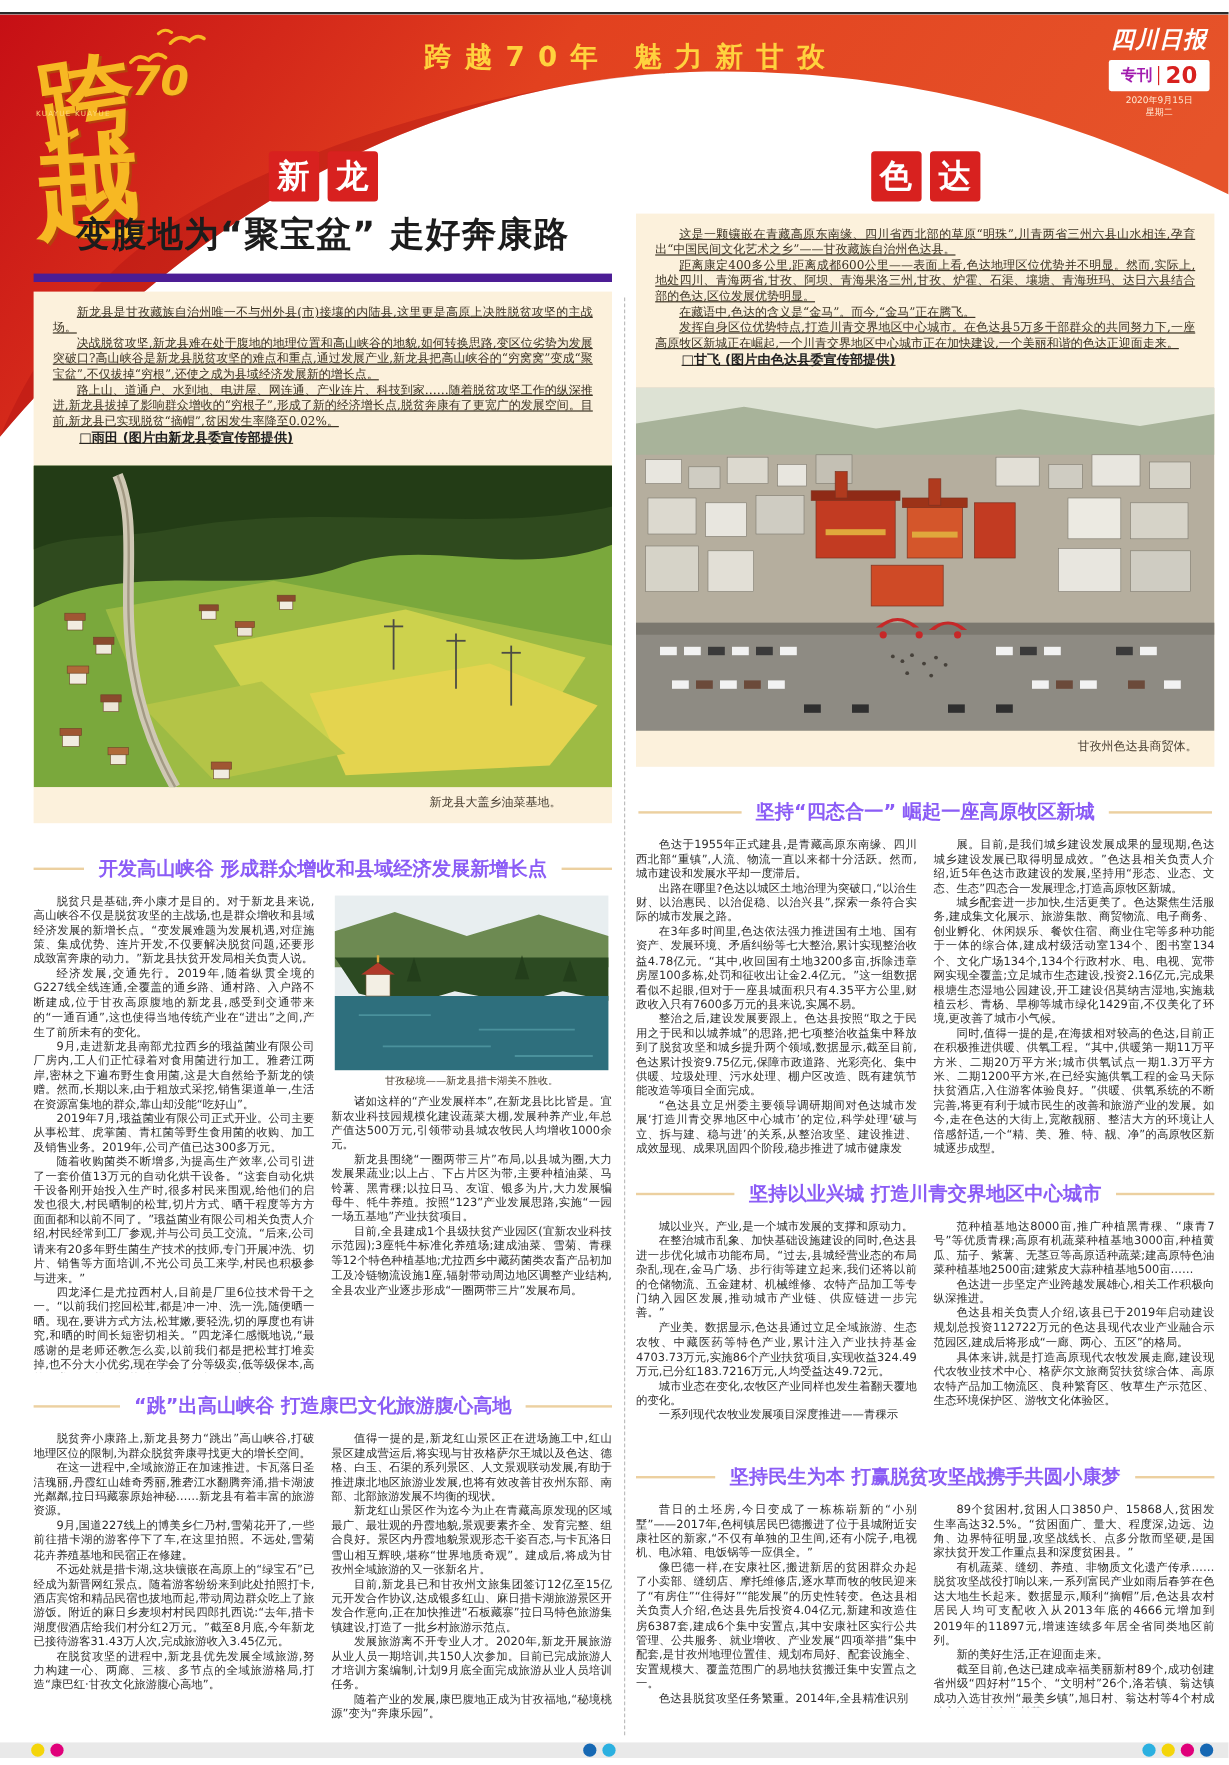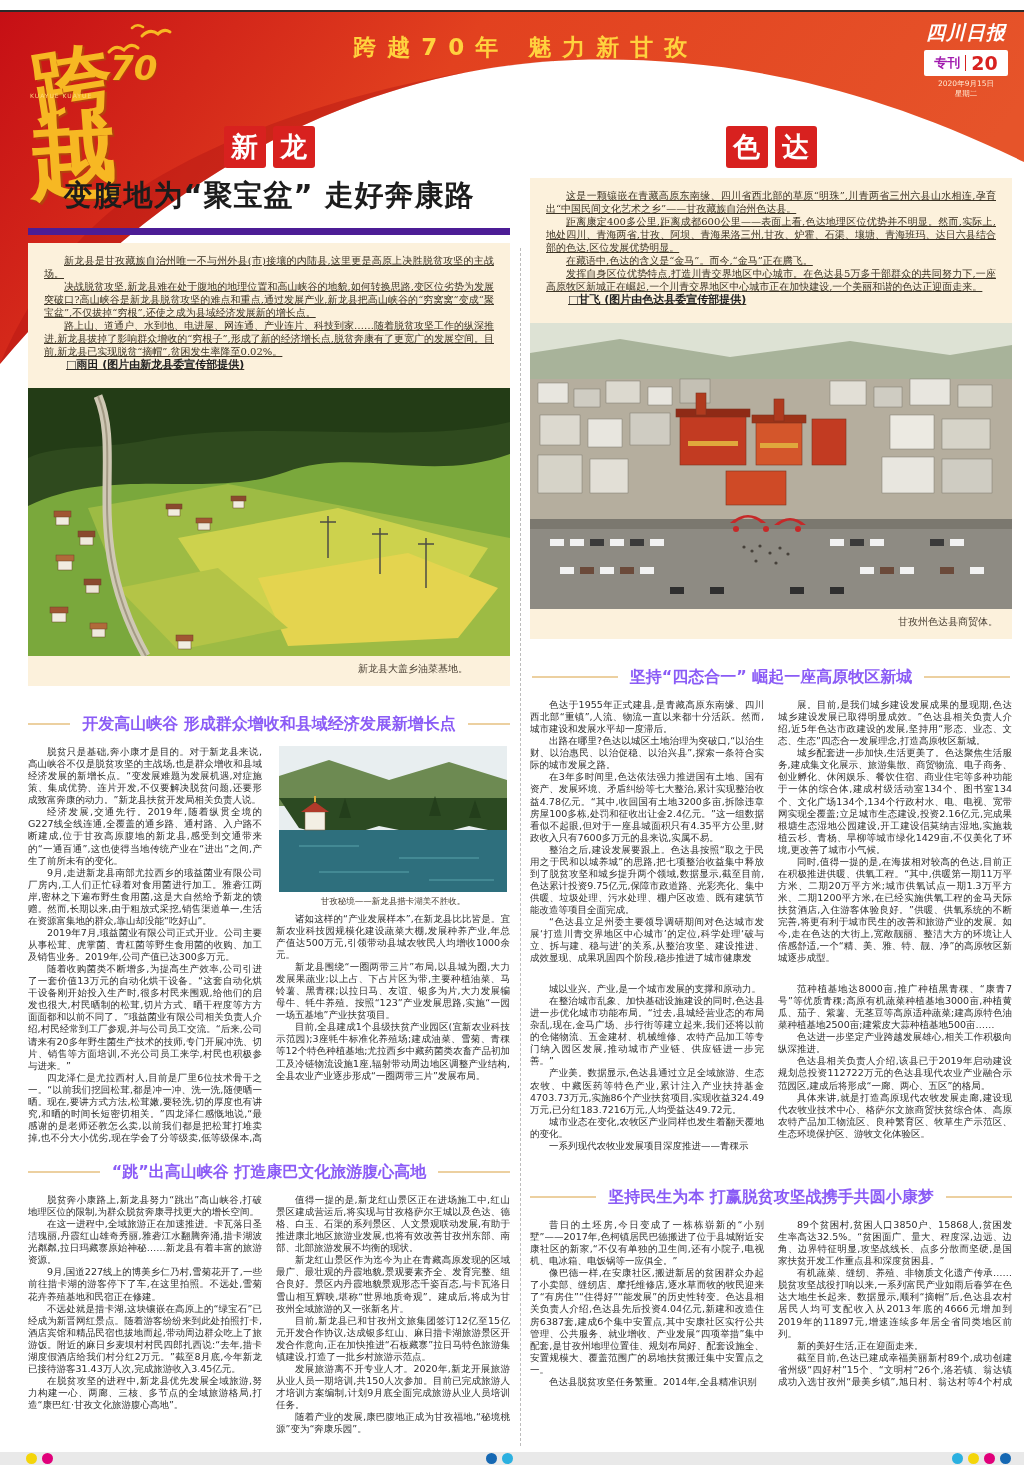--- a/index.html
+++ b/index.html
@@ -385,20 +385,25 @@
           </div>
         <div class="subcol">
             <p>展。目前,是我们城乡建设发展成果的显现期,色达城乡建设发展已取得明显成效。”色达县相关负责人介绍,近5年色达市政建设的发展,坚持用“形态、业态、文态、生态”四态合一发展理念,打造高原牧区新城。</p>
             <p>城乡配套进一步加快,生活更美了。色达聚焦生活服务,建成集文化展示、旅游集散、商贸物流、电子商务、创业孵化、休闲娱乐、餐饮住宿、商业住宅等多种功能于一体的综合体,建成村级活动室134个、图书室134个、文化广场134个,134个行政村水、电、电视、宽带网实现全覆盖;立足城市生态建设,投资2.16亿元,完成果根塘生态湿地公园建设,开工建设侣莫纳吉湿地,实施栽植云杉、青杨、旱柳等城市绿化1429亩,不仅美化了环境,更改善了城市小气候。</p>
             <p>同时,值得一提的是,在海拔相对较高的色达,目前正在积极推进供暖、供氧工程。“其中,供暖第一期11万平方米、二期20万平方米;城市供氧试点一期1.3万平方米、二期1200平方米,在已经实施供氧工程的金马天际扶贫酒店,入住游客体验良好。”供暖、供氧系统的不断完善,将更有利于城市民生的改善和旅游产业的发展。如今,走在色达的大街上,宽敞靓丽、整洁大方的环境让人倍感舒适,一个“精、美、雅、特、靓、净”的高原牧区新城逐步成型。</p>
           </div>
       </div>
     </section>
 
     <section class="article-section m-tight">
+      <div class="sec-head">
+        <span class="rule"></span>
+        <h2 class="sec-title">坚持以业兴城 打造川青交界地区中心城市</h2>
+        <span class="rule"></span>
+      </div>
       <div class="sec-body h-r2">
         <div class="subcol">
             <p>城以业兴。产业,是一个城市发展的支撑和原动力。</p>
             <p>在整治城市乱象、加快基础设施建设的同时,色达县进一步优化城市功能布局。“过去,县城经营业态的布局杂乱,现在,金马广场、步行街等建立起来,我们还将以前的仓储物流、五金建材、机械维修、农特产品加工等专门纳入园区发展,推动城市产业链、供应链进一步完善。”</p>
             <p>产业美。数据显示,色达县通过立足全域旅游、生态农牧、中藏医药等特色产业,累计注入产业扶持基金4703.73万元,实施86个产业扶贫项目,实现收益324.49万元,已分红183.7216万元,人均受益达49.72元。</p>
             <p>城市业态在变化,农牧区产业同样也发生着翻天覆地的变化。</p>
             <p>一系列现代农牧业发展项目深度推进——青稞示</p>
           </div>
         <div class="subcol">
             <p>范种植基地达8000亩,推广种植黑青稞、“康青7号”等优质青稞;高原有机蔬菜种植基地3000亩,种植黄瓜、茄子、紫薯、无茎豆等高原适种蔬菜;建高原特色油菜种植基地2500亩;建紫皮大蒜种植基地500亩……</p>

